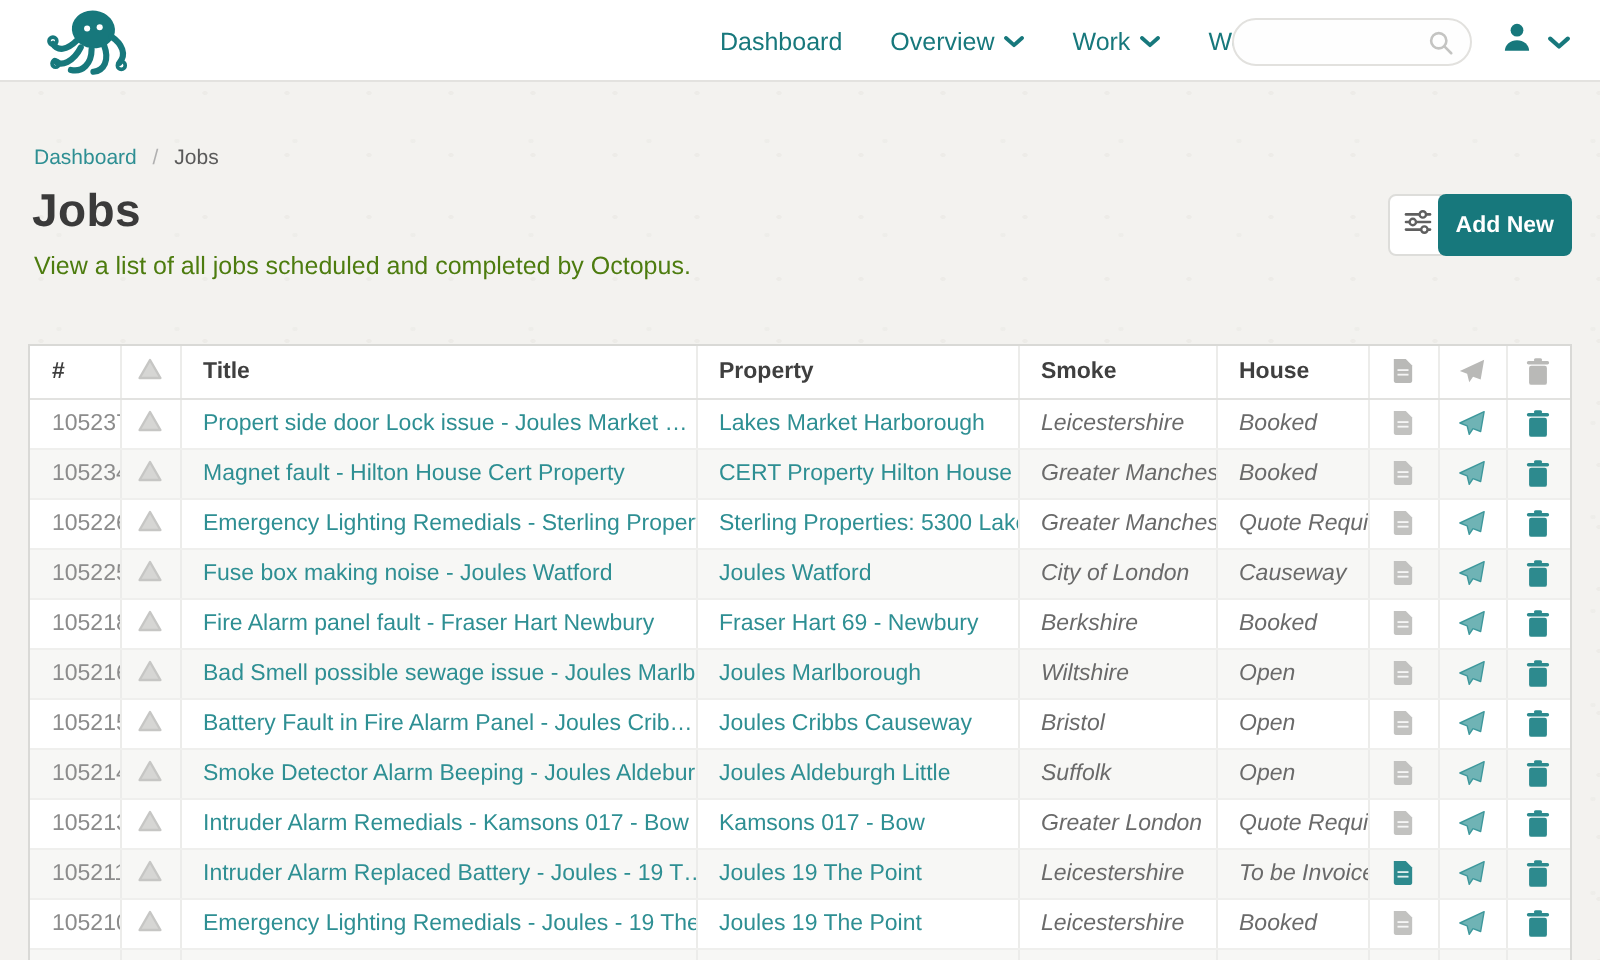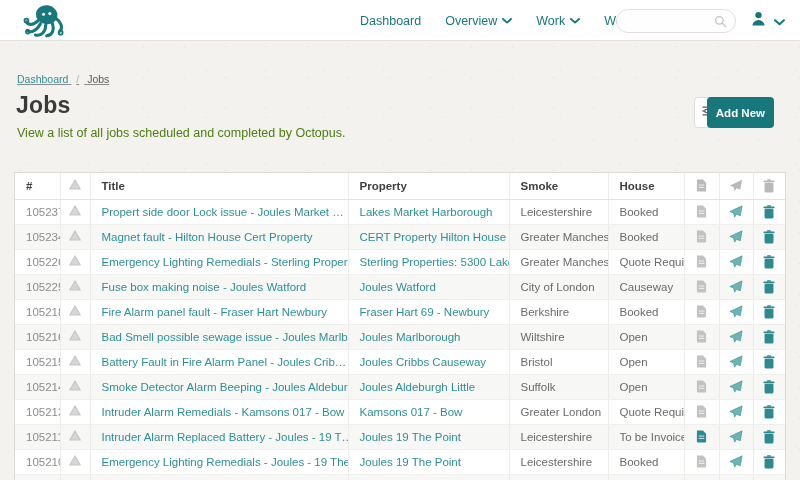--- a/index.html
+++ b/index.html
@@ -24,50 +24,50 @@
   .nav-item .chev { color:#17787c; display:inline-flex; margin-top:1px; }
   .searchbox { position:absolute; left:616px; top:9px; width:120px; height:24px;
     border:1px solid #e2e1de; border-radius:12px; background:#fefefe;
     display:flex; align-items:center; padding:0 8px 0 12px; }
   .searchbox input { border:none; outline:none; flex:1; min-width:0; font-size:11px; background:transparent; font-family:inherit; }
   .search-mag { flex:0 0 auto; display:inline-flex; }
   .usermenu { position:absolute; left:750px; top:10px; display:flex; align-items:center; gap:7px; cursor:pointer; }
   .usermenu .chev { color:#17787c; }
 
   
-  .breadcrumb { position:absolute; left:17px; top:73px; font-size:10.5px; color:#8a8a8a;text-decoration:underline; }
+  .breadcrumb { position:absolute; left:17px; top:73px; font-size:10.5px; color:#8a8a8a; }
   .breadcrumb .bc-link { color:#2e8f93; cursor:pointer; }
   .breadcrumb .bc-sep { margin:0 5px; color:#b0b0b0; }
   .breadcrumb .bc-current { color:#5a5a5a; }
   .page-title { position:absolute; left:16px; top:92px; font-size:23px; font-weight:bold; color:#3a3a3a; letter-spacing:0.2px; }
   .page-subtitle { position:absolute; left:17px; top:126px; font-size:12.5px; color:#4d7c0f; }
 
   .filter-btn { position:absolute; right:76px; top:97px; width:30px; height:31px;
     background:#fff; border:1px solid #ddddda; border-radius:4px;
     display:flex; align-items:center; justify-content:center; cursor:pointer; }
-  .addnew-btn { position:absolute; right:26px; top:97px; height:31px; padding:0 9px;
+  .addnew-btn { position:absolute; right:14px; top:97px; height:31px; padding:0 9px;
     background:#17787c; border:none; border-radius:4px; color:#fff;
     font-size:11.5px; font-weight:bold; font-family:inherit; cursor:pointer;
     display:flex; align-items:center; }
 
   
   .table-wrap { position:absolute; left:14px; top:172px; width:772px;
     background:#fff; border:1px solid #d9d9d6; }
   table { border-collapse:collapse; table-layout:fixed; width:770px; font-size:11.5px; }
   col.c1{width:45px} col.c2{width:30px} col.c3{width:258px} col.c4{width:161px}
   col.c5{width:99px} col.c6{width:76px} col.c7{width:35px} col.c8{width:34px} col.c9{width:32px}
   th { height:26px; font-weight:bold; color:#3f3f3f; text-align:left;
     border-right:1px solid #ececea; border-bottom:1px solid #e2e2e0; padding:0 0 0 11px; }
   td { height:25px; border-right:1px solid #ececea; border-bottom:1px solid #efefed; padding:0 0 0 11px;
     white-space:nowrap; overflow:hidden; }
   th:last-child, td:last-child { border-right:none; }
   th.icon-cell, td.icon-cell { padding:0; text-align:center; vertical-align:middle; }
   tr.alt td { background:#f7f7f5; }
   td.c-id { color:#8c8c8c; }
-  td.c-area, td.c-status { color:#6a6a6a; }
+  td.c-area, td.c-status { color:#6a6a6a;font-style:italic; }
   td a { color:#2e8f93; text-decoration:none; cursor:pointer; }
   .tri { display:inline-block; vertical-align:middle; }
   .ic { display:inline-flex; vertical-align:middle; cursor:pointer; }
   .doc-icon svg .doc-body { fill:#c2c2c0; }
   .doc-icon.active svg .doc-body { fill:#2d8a8e; }
   .grey-ic svg .fillpart { fill:#b9b9b7 !important; }
   .grey-ic { cursor:default; }
 </style>
 </head>
 <body>

